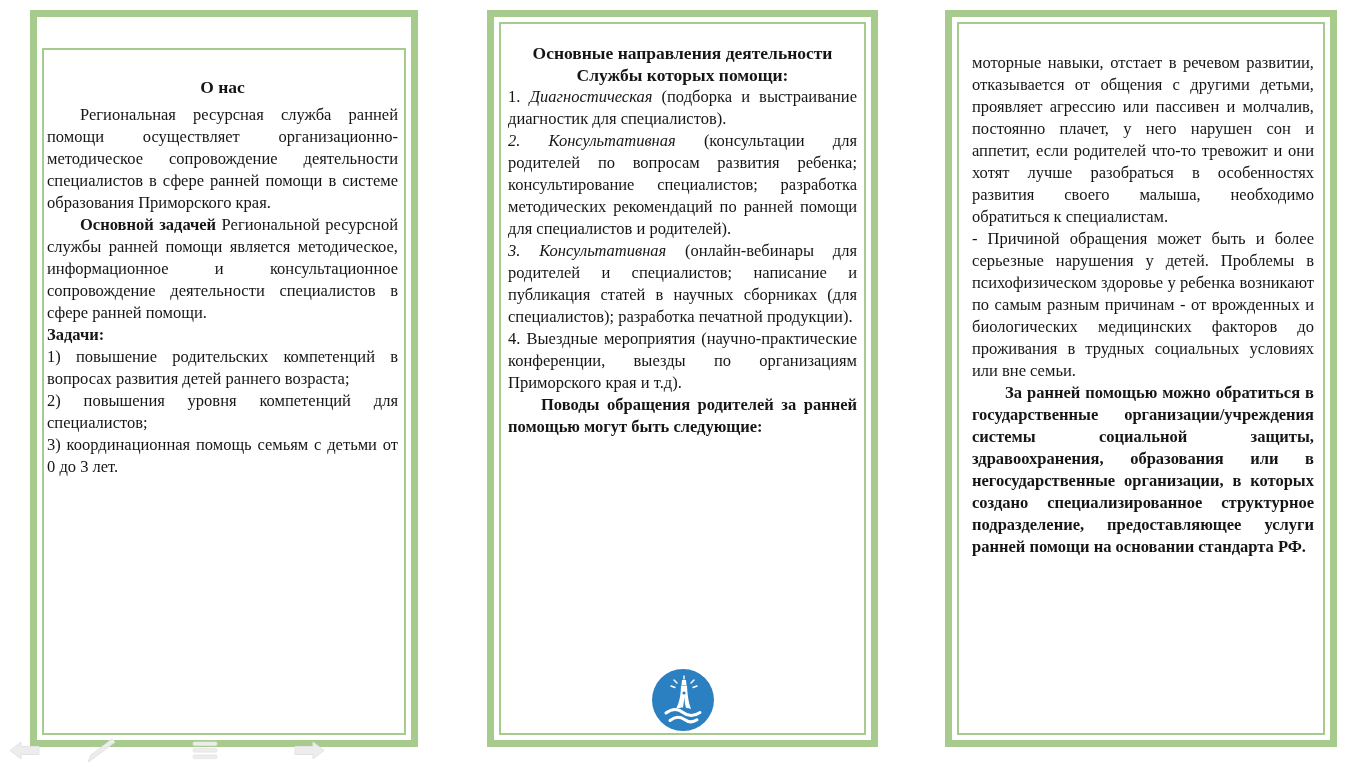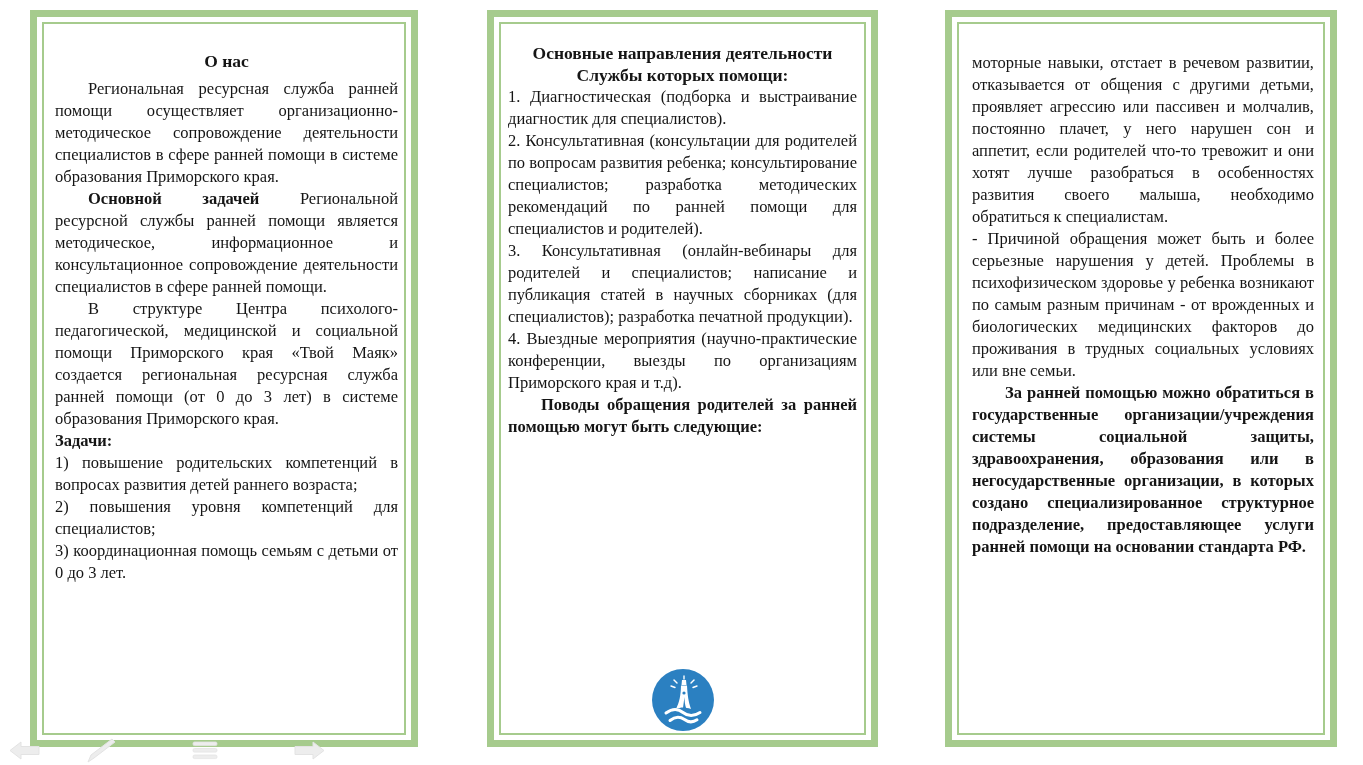--- a/index.html
+++ b/index.html
@@ -14,47 +14,46 @@
     border:7px solid var(--c-green,#a6cb8d);background:#fff;
   }
   #panel-1{left:30px;width:388px;}
   #panel-2{left:487px;width:391px;}
   #panel-3{left:945px;width:392px;}
   .inner{
     position:absolute;inset:5px;border:2px solid var(--c-green,#a6cb8d);
     box-sizing:border-box;overflow:hidden;
     font-size:16.5px;line-height:22px;text-align:justify;
   }
-  #panel-1 .inner{padding:26px 6px 0 11px;}
+  #panel-1 .inner{padding:26px 6px 0 3px;margin-top:26px;}
   #panel-2 .inner{padding:18px 7px 0 7px;}
   #panel-3 .inner{padding:28px 9px 0 13px;}
   .inner p{margin:0;}
   h2{font-size:17.5px;line-height:22px;font-weight:bold;text-align:center;margin:0;}
   #panel-1 h2{margin-bottom:6px;}
   .ind{text-indent:33px;}
   .b{font-weight:bold;}
-  .i{}
+  .i{font-style:italic;}
   .reasons-title{margin-top:28px;}
   .contact-par{margin-top:26px;}
   .logo-wrap{
     position:absolute;left:50%;bottom:2px;transform:translateX(-50%);
     width:62px;height:62px;
   }
   .ghost{position:absolute;}
   .ghost svg{display:block;}
 </style>
 </head>
 <body>
 
 <div class="panel" id="panel-1">
   <div class="inner">
     <h2>О нас</h2>
     <p class="ind">Региональная ресурсная служба ранней помощи осуществляет организационно-методическое сопровождение деятельности специалистов в сфере ранней помощи в системе образования Приморского края.</p>
     <p class="ind"><span class="b">Основной задачей</span> <span>Региональной ресурсной службы ранней помощи является методическое, информационное и консультационное сопровождение деятельности специалистов в сфере ранней помощи.</span></p>
-    <p class="ind">В структуре Центра психолого-педагогической, медицинской и социальной помощи Приморского края «Твой Маяк» создается региональная ресурсная служба ранней помощи (от 0 до 3 лет) в системе образования Приморского края.</p>
     <p class="b">Задачи:</p>
     <p>1) повышение родительских компетенций в вопросах развития детей раннего возраста;</p>
     <p>2) повышения уровня компетенций для специалистов;</p>
     <p>3) координационная помощь семьям с детьми от 0 до 3 лет.</p>
   </div>
 </div>
 
 <div class="panel" id="panel-2">
   <div class="inner">
     <h2><span>Основные направления деятельности</span><br><span>Службы которых помощи:</span></h2>

